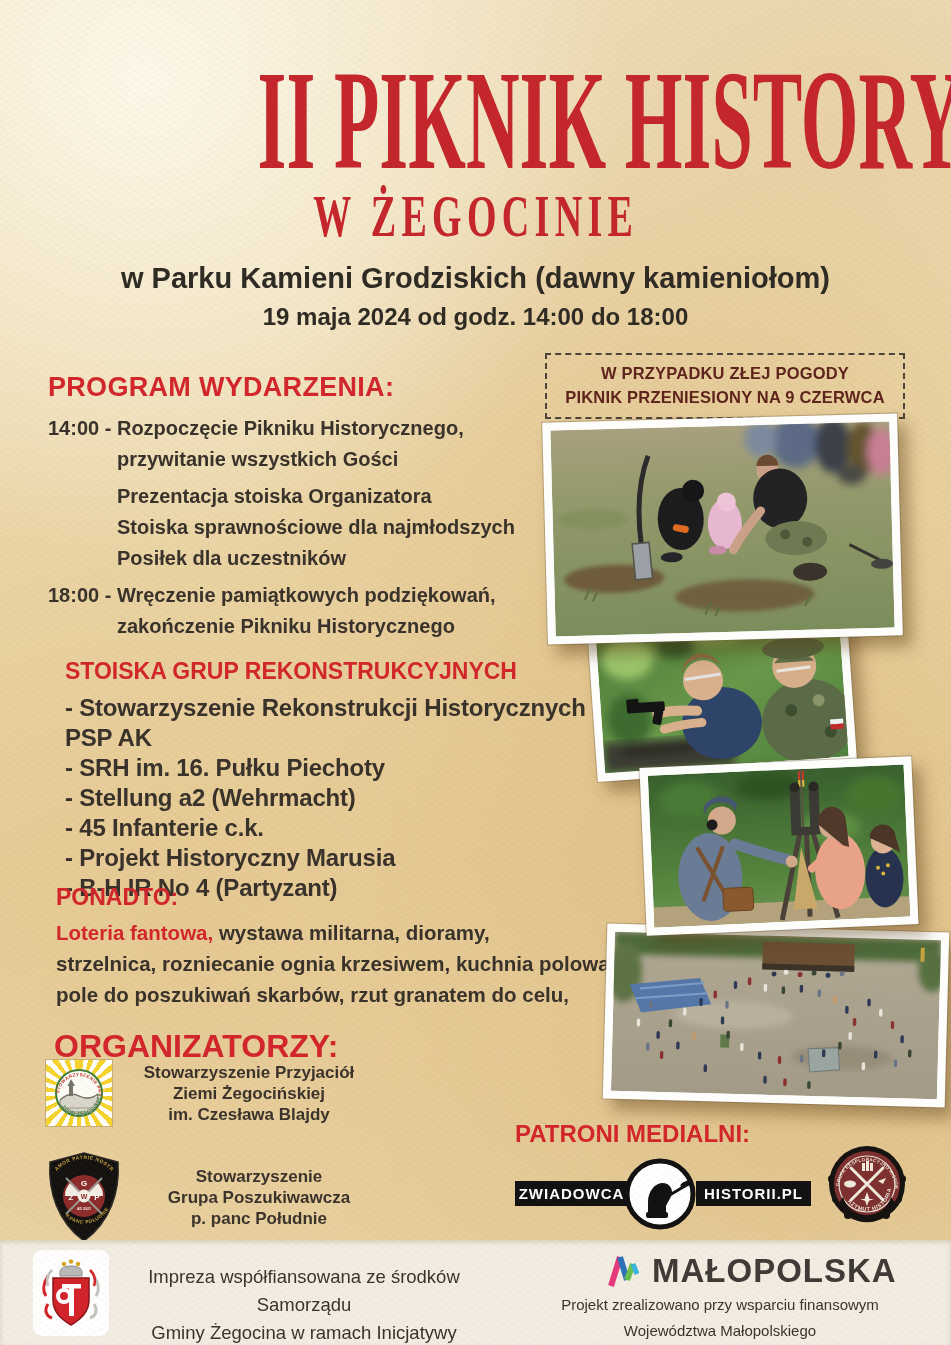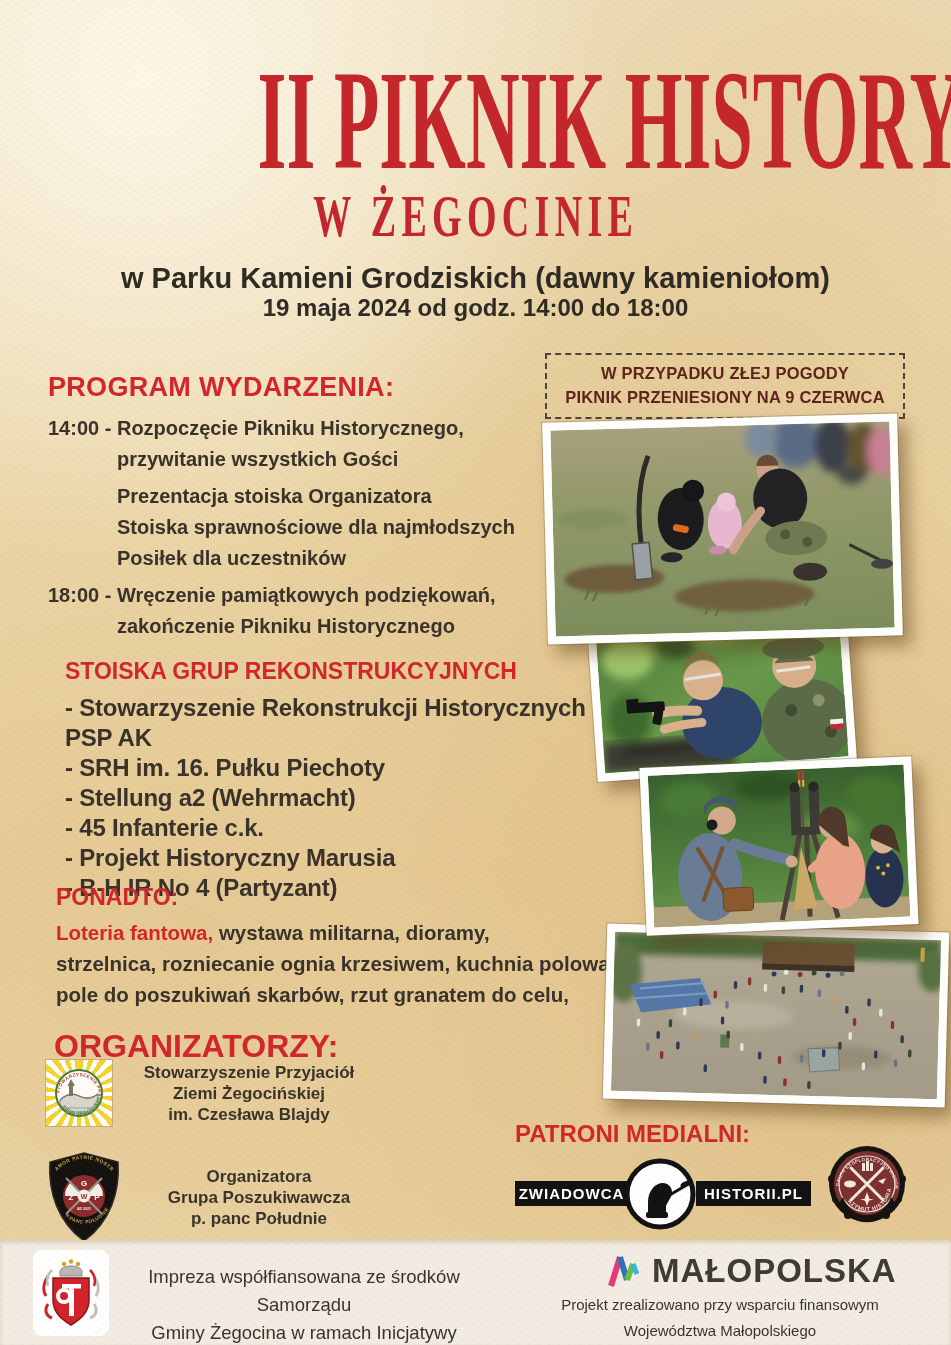--- a/index.html
+++ b/index.html
@@ -23,21 +23,21 @@
   .center{text-align:center;}
 
   
   .title-wrap{left:0;right:0;top:50px;text-align:center;white-space:nowrap;}
   .title-main{display:inline-block;font-family:"Liberation Serif",serif;font-weight:bold;
     font-size:116px;line-height:1;color:#c4262c;transform:scale(.64,1.22);transform-origin:50% 0;}
   .subtitle-wrap{left:0;right:0;top:186px;text-align:center;white-space:nowrap;}
   .title-sub{display:inline-block;font-family:"Liberation Serif",serif;font-weight:bold;
     font-size:50px;line-height:1;color:#c4262c;letter-spacing:7px;transform:scale(.76,1.18);transform-origin:50% 0;}
   .location{left:0;right:0;top:262px;font-size:29px;font-weight:bold;color:#2e2a24;}
-  .datetime{left:0;right:0;top:294px;font-size:24px;font-weight:bold;color:#2e2a24;}
+  .datetime{left:0;right:0;top:303px;font-size:24px;font-weight:bold;color:#2e2a24;}
 
   
   .notice{left:545px;top:353px;width:348px;border:2px dashed #4c443a;
     padding:7px 4px;text-align:center;font-weight:bold;font-size:16.5px;line-height:1.45;
     color:#5e231c;letter-spacing:.2px;}
 
   
   .program{left:48px;top:372px;width:515px;}
   .h-red{font-weight:bold;color:#d2262c;}
   .program .h-red{font-size:27px;letter-spacing:.3px;margin:0 0 10px 0;}
@@ -457,21 +457,21 @@
       <text x="38" y="49" text-anchor="middle" font-size="7" font-weight="bold" fill="#8c2c2c" font-family="Liberation Sans, sans-serif">W</text>
       <text x="38" y="60" text-anchor="middle" font-size="3.6" font-weight="bold" fill="#f3efe6" font-family="Liberation Sans, sans-serif">AD 2021</text>
       <text font-size="5" fill="#c9a441" font-weight="bold" font-family="Liberation Sans, sans-serif" letter-spacing=".5">
         <textPath href="#shArcT" startOffset="2%">AMOR PATRIE NOSTRA LEX</textPath>
       </text>
       <text font-size="4.8" fill="#c9a441" font-weight="bold" font-family="Liberation Sans, sans-serif" letter-spacing=".5">
         <textPath href="#shArcB" startOffset="14%">P.PANC POŁUDNIE</textPath>
       </text>
     </svg>
     <div class="org-text">
-      <div>Organizatora</div>
+      <div>Stowarzyszenie</div>
       <div>Grupa Poszukiwawcza</div>
       <div>p. panc Południe</div>
     </div>
   </div>
 
   <div class="abs h-red patroni-h">PATRONI MEDIALNI:</div>
 
   <div class="abs zwiadowca">
     <div class="zw-bar zw-left">ZWIADOWCA</div>
     <div class="zw-bar zw-right">HISTORII.PL</div>

